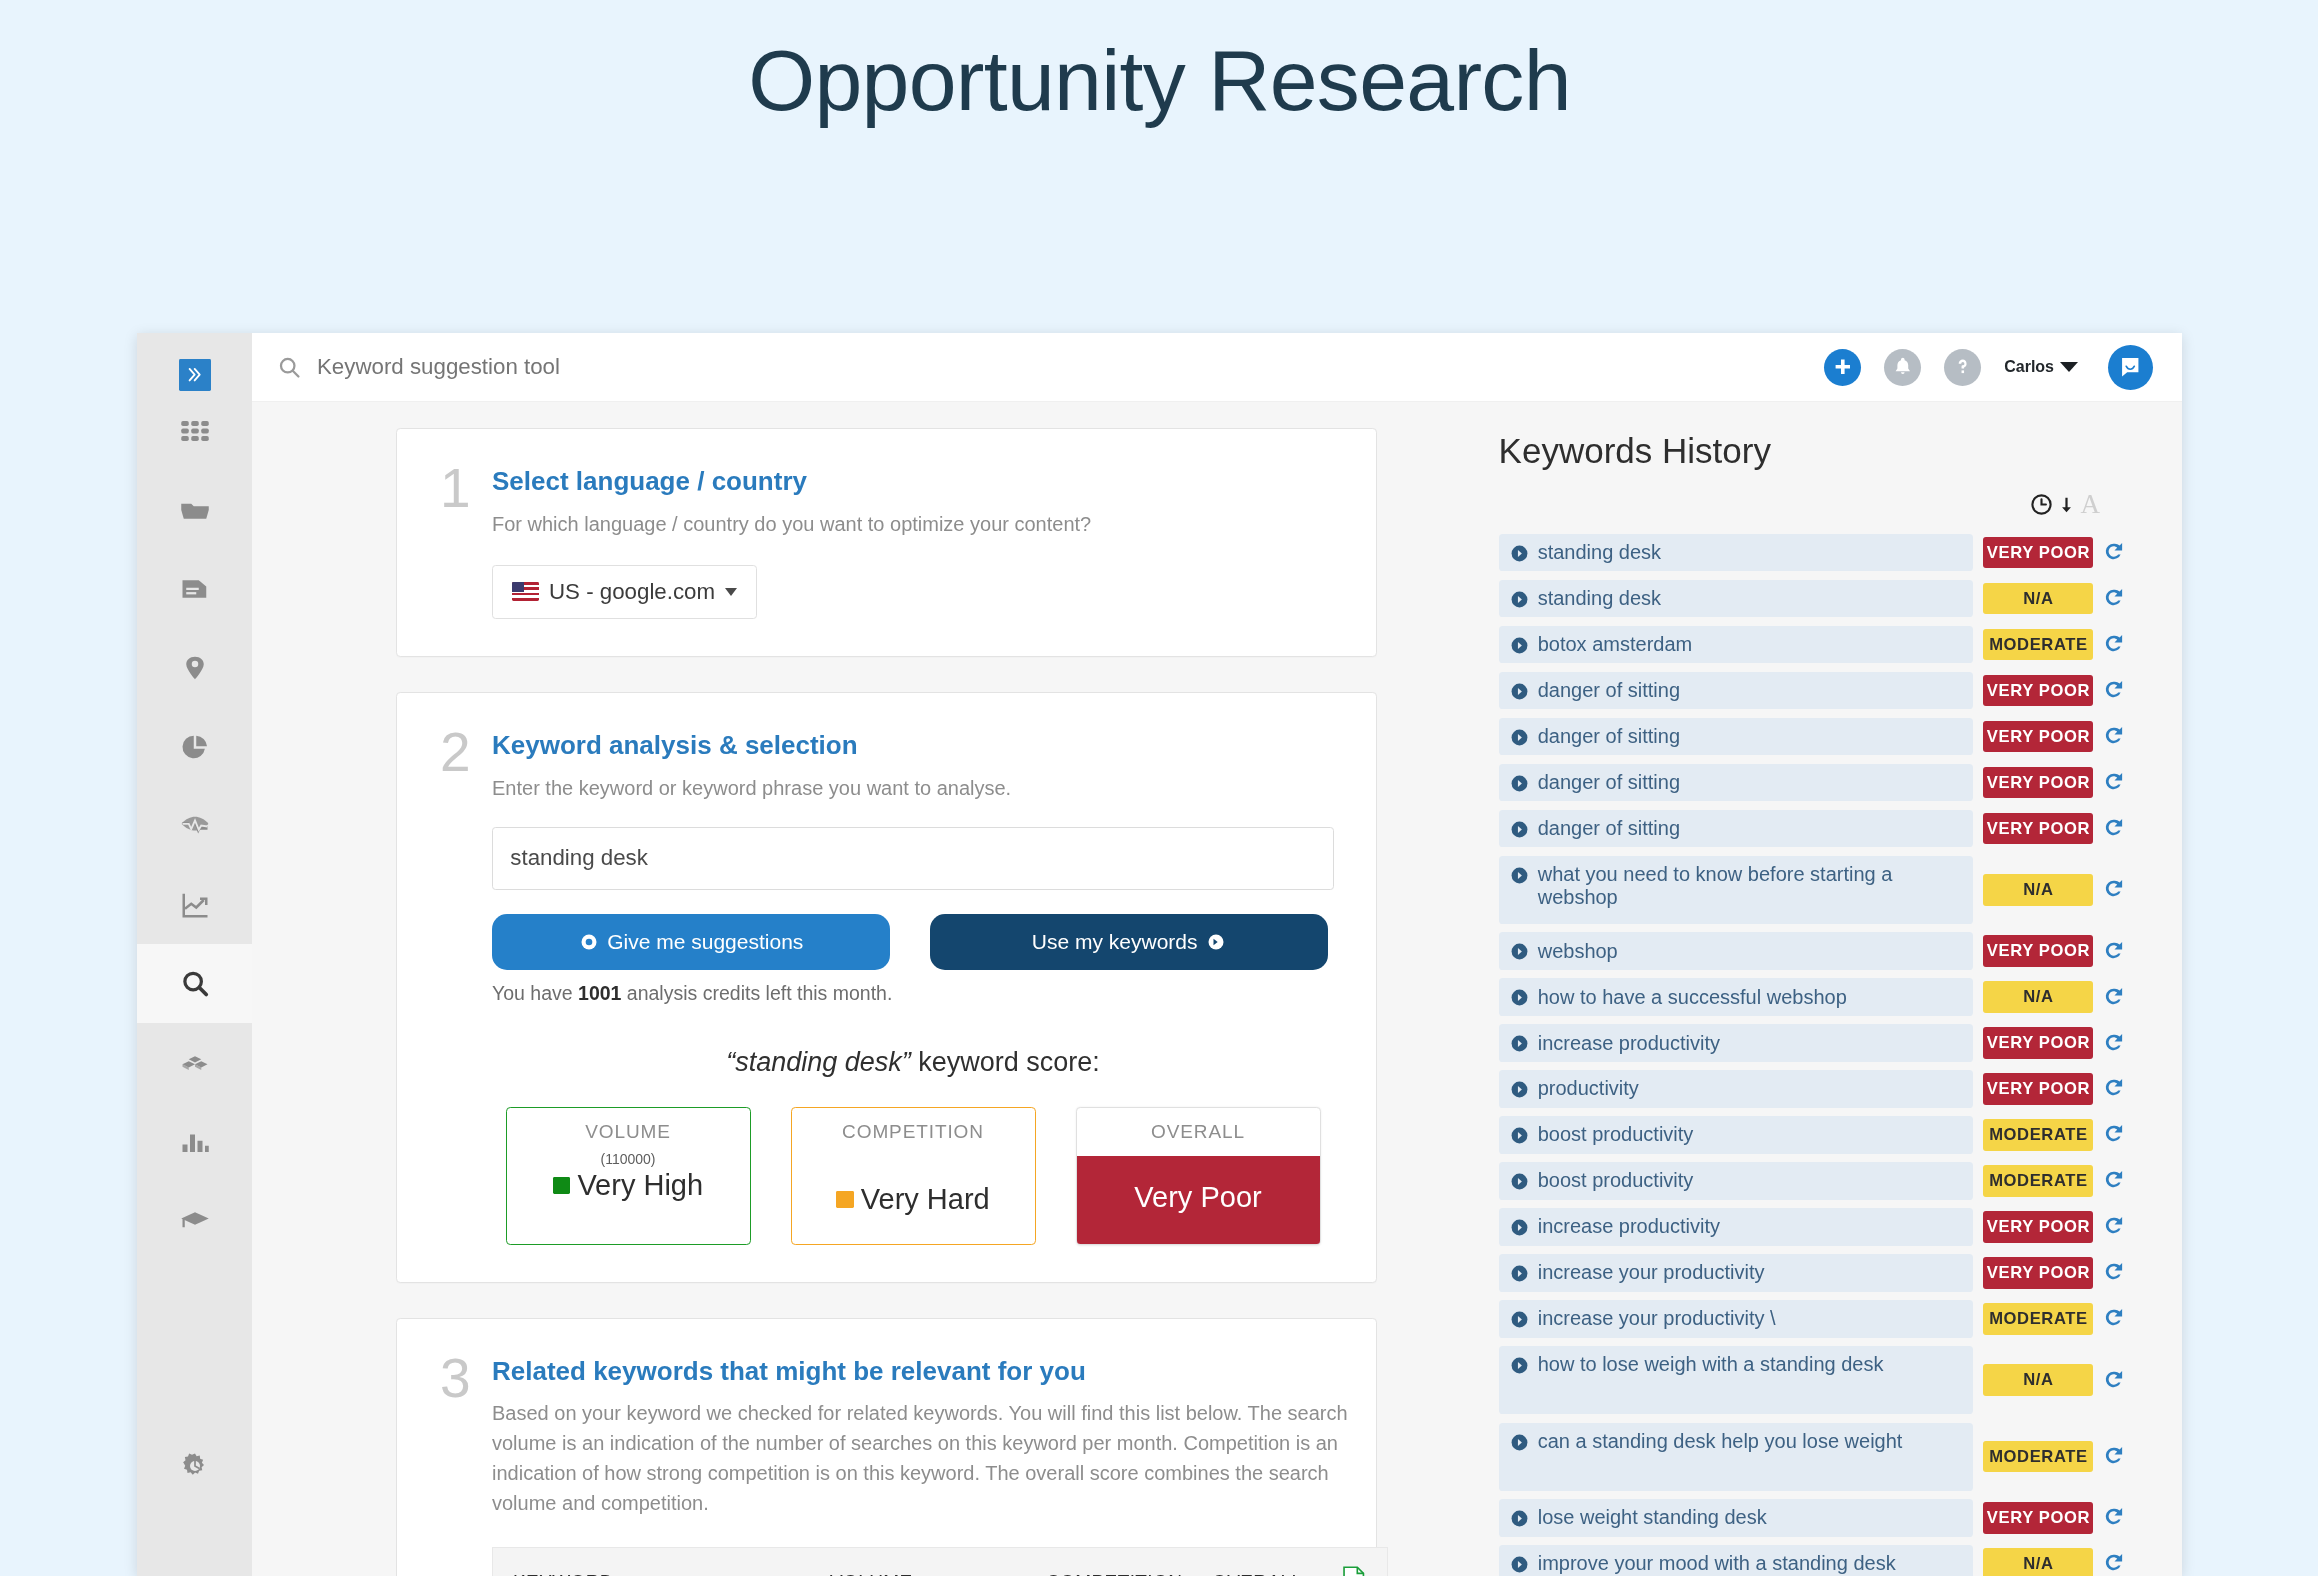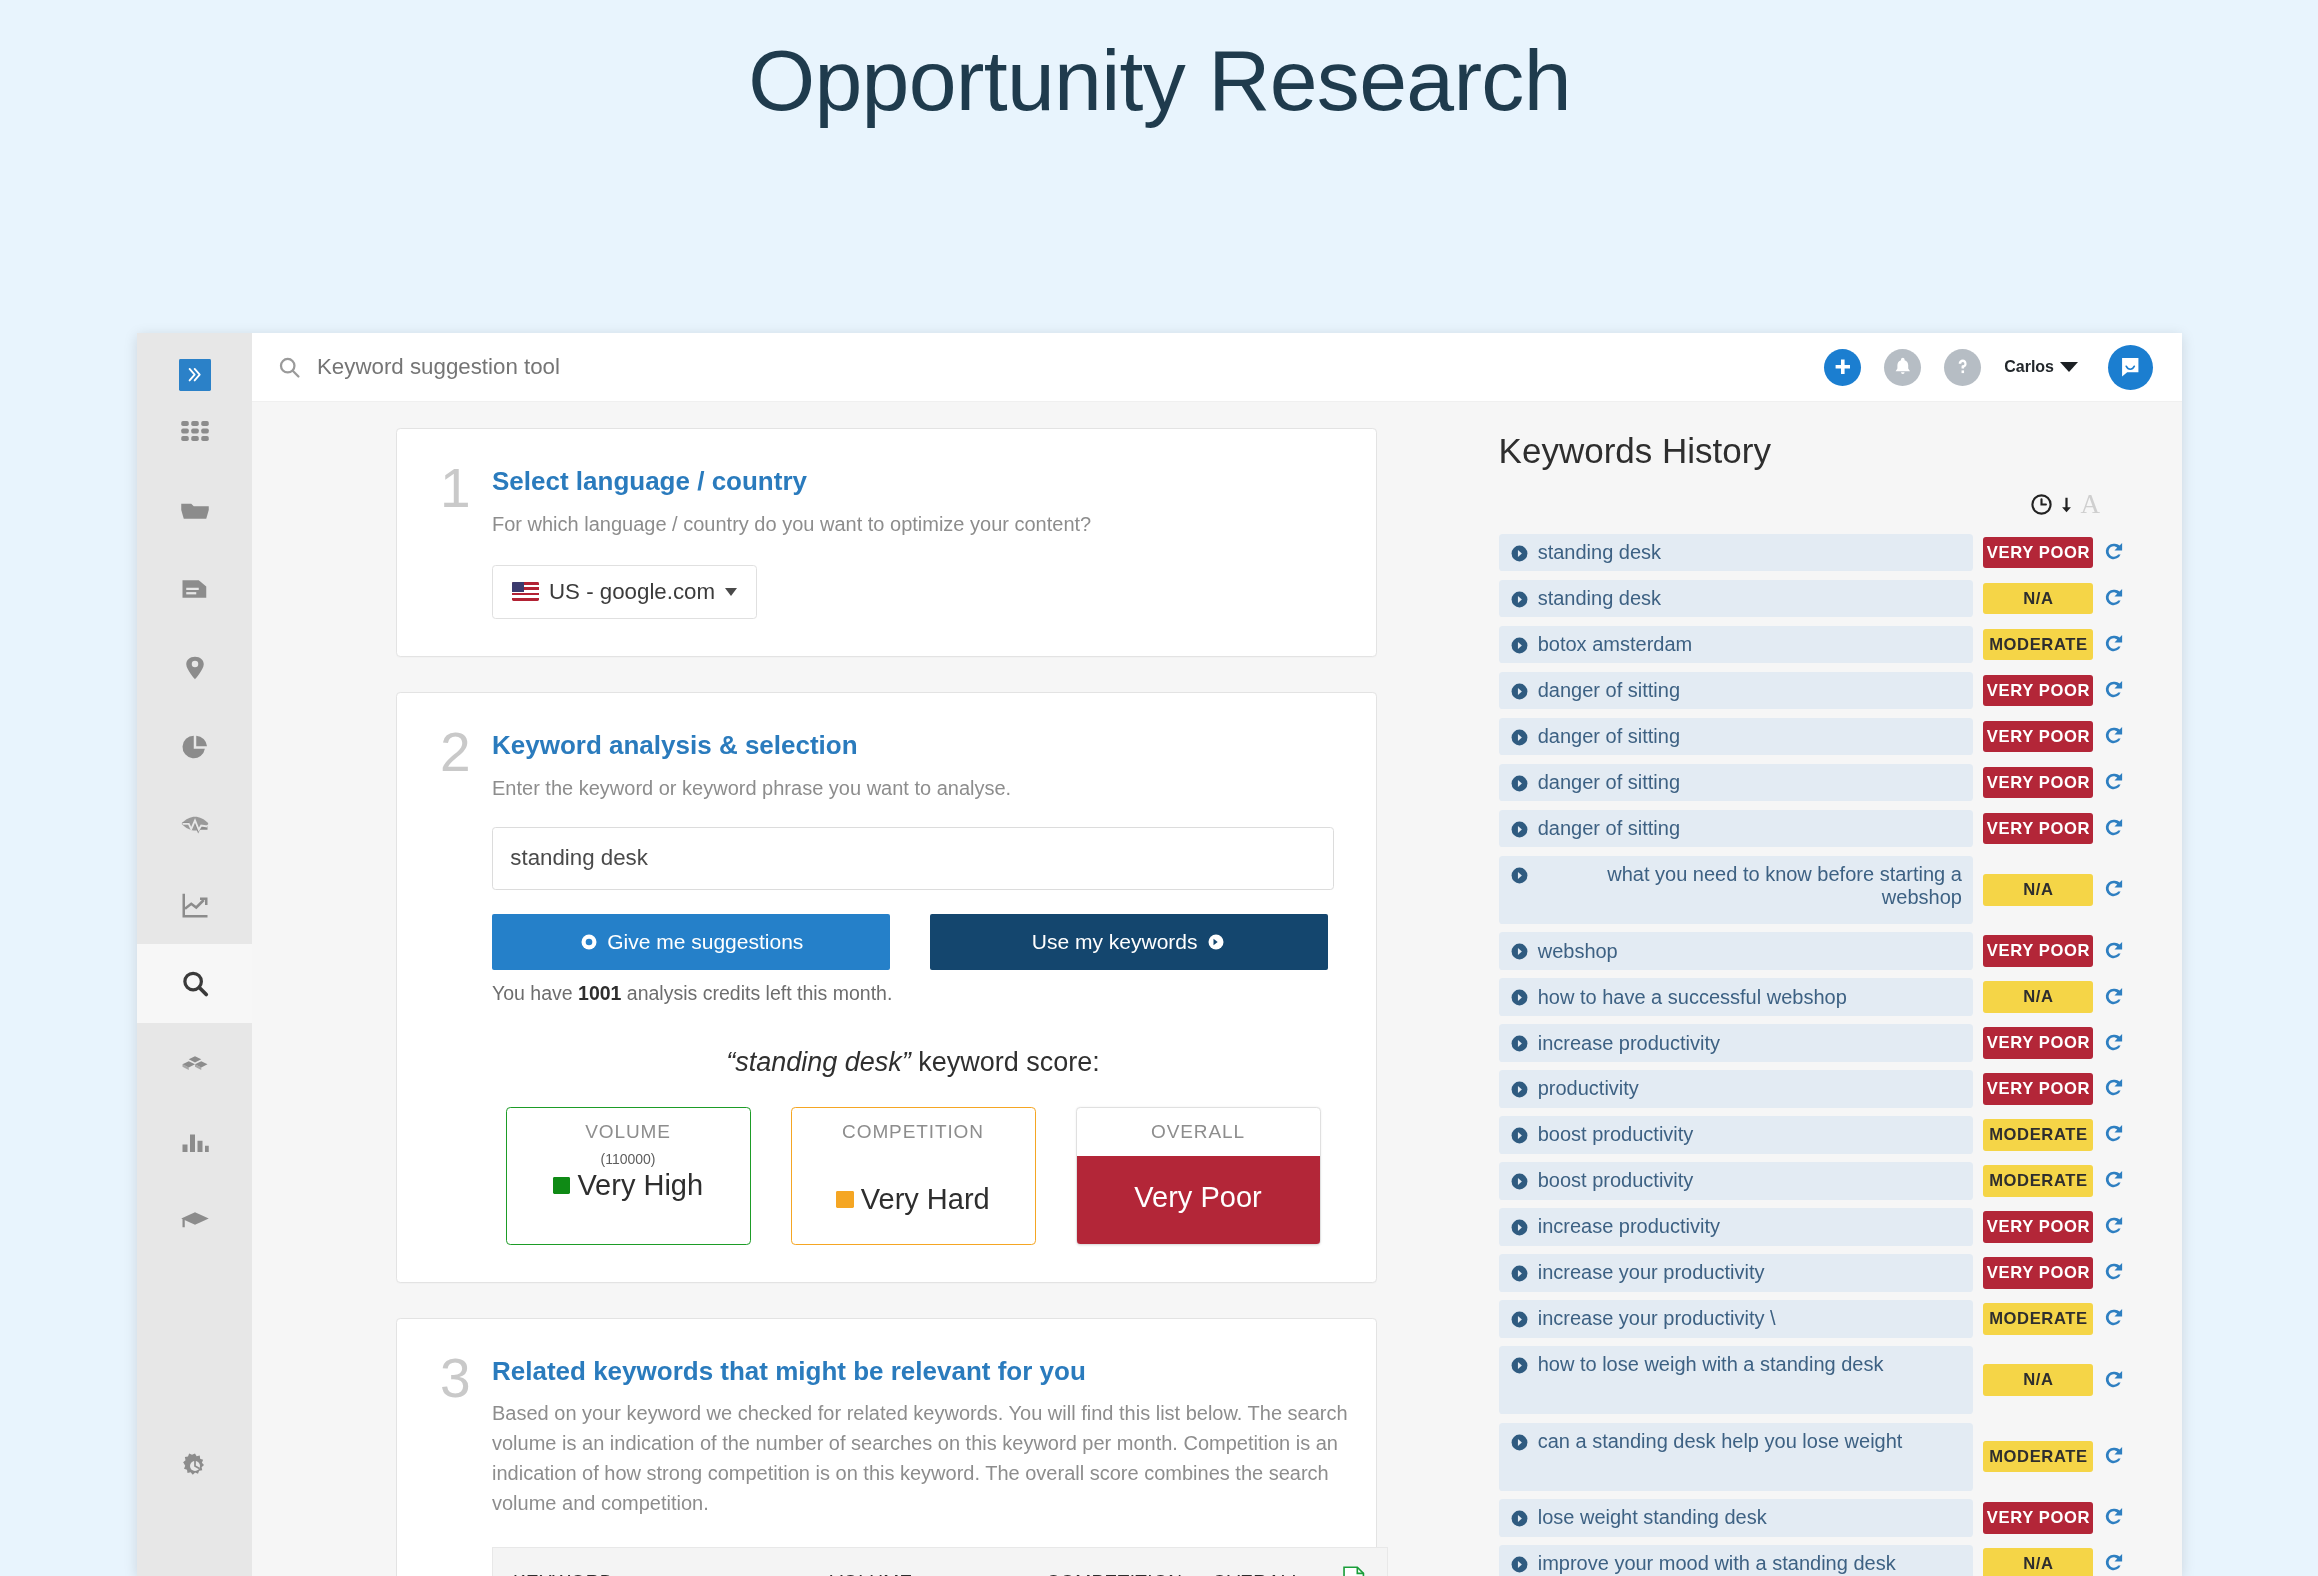--- a/index.html
+++ b/index.html
@@ -125,21 +125,21 @@
     margin-top: 24.5px;
     width: 100%;
     border: 0.7px solid #dcdcdc; border-radius: 3.6px;
     padding: 17.3px 17.3px;
     font-size: 22.3px; color: #4a4a4a;
     font-family: "Liberation Sans", sans-serif;
     outline: none;
   }
   .btn-row { display: flex; gap: 40px; margin-top: 24.5px; }
   .btn {
-    border: none; border-radius: 2px;
+    border: none; border-radius: 15px;
     font-size: 21px; color: #fff;
     font-family: "Liberation Sans", sans-serif;
     padding: 16px 0;
     cursor: pointer;
     display: flex; align-items: center; justify-content: center; gap: 8.6px;
   }
   .btn-primary { background: #2580c9; width: 398px; }
   .btn-dark { background: #14466e; width: 398px; }
   .btn svg { width: 20px; height: 20px; fill: #fff; }
   .credits { font-size: 19.5px; color: #6d6d6d; margin-top: 11.5px; }
@@ -198,21 +198,21 @@
   .hist-kw {
     flex: 1;
     background: #e3ebf3;
     border-radius: 3.6px;
     padding: 7.2px 11.5px;
     font-size: 20px; color: #3d6183;
     display: flex; align-items: flex-start; gap: 8.6px;
     min-height: 36px;
     cursor: pointer;
   }
-  .hist-kw.tall { min-height: 68px; align-items: flex-start; text-align: right; }
+  .hist-kw.tall { min-height: 68px; align-items: flex-start; }
   .hist-kw svg { width: 19px; height: 19px; flex: 0 0 19px; fill: #2f5b80; margin-top: 2.9px;}
   .badge {
     width: 110px; flex: 0 0 110px;
     margin-left: 10px;
     text-align: center;
     font-size: 16.6px; font-weight: bold;
     letter-spacing: 0.6px;
     padding: 5.8px 0;
     border-radius: 2.9px;
   }

